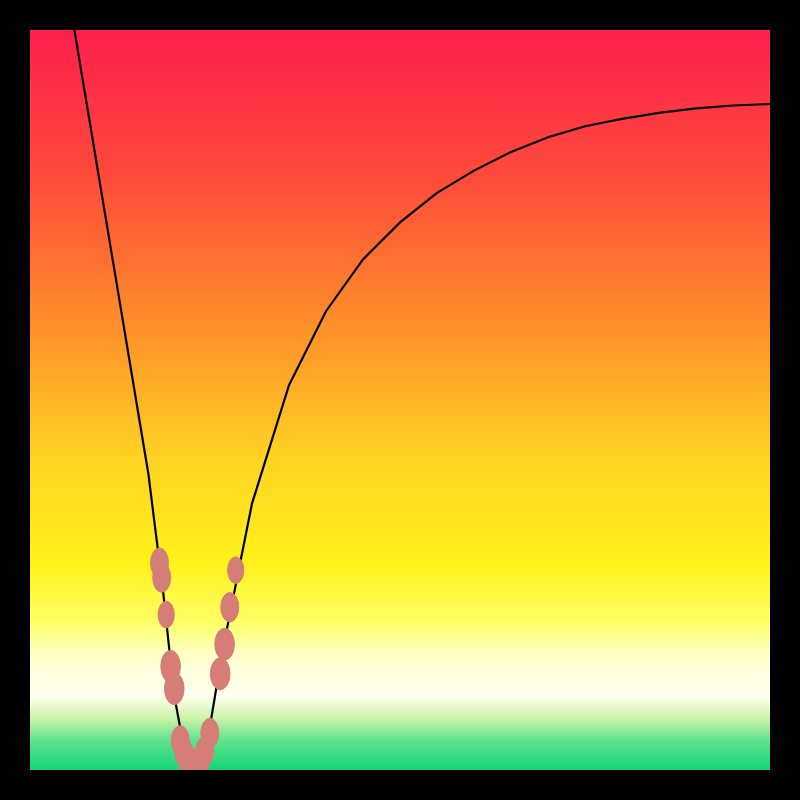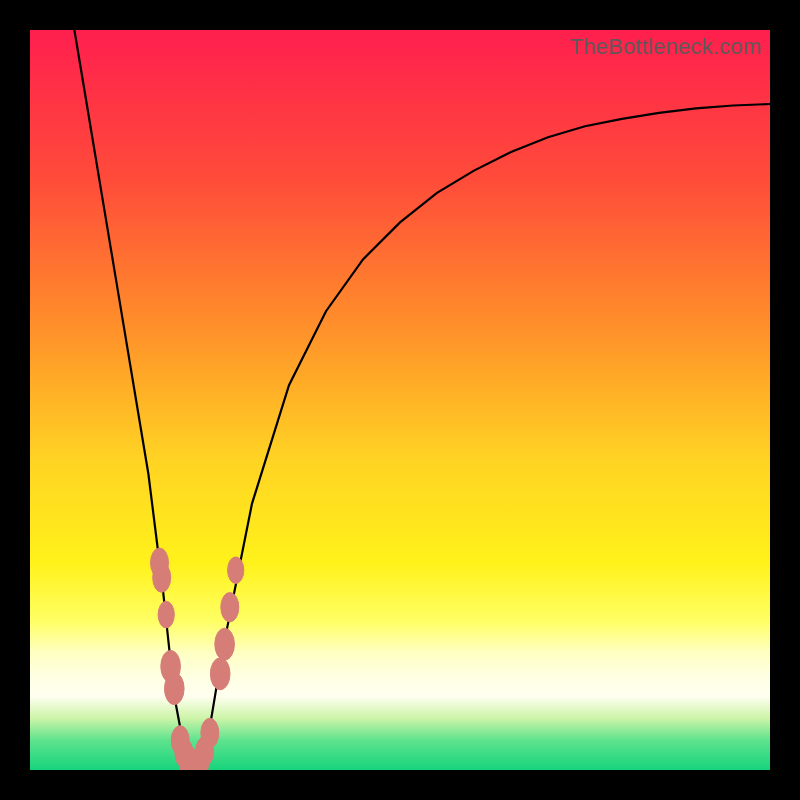--- a/index.html
+++ b/index.html
@@ -68,21 +68,20 @@
             <stop offset="87%" stop-color="#ffffe0"></stop>
             <stop offset="90%" stop-color="#fffff0"></stop>
             <stop offset="93%" stop-color="#cdf4a8"></stop>
             <stop offset="96%" stop-color="#5ee38d"></stop>
             <stop offset="100%" stop-color="#16d47c"></stop>
           </linearGradient>
       </defs>
       <rect x="0" y="0" width="740" height="740" fill="url(#bgGrad)"></rect>
     </svg>
 
-    <div class="watermark">TheBottleneck.com</div>
 
     <svg class="curve" viewBox="0 0 740 740" preserveAspectRatio="none">
       <path class="curve-path" d="M44.4 0.0 L59.2 88.8 L74.0 177.6 L88.8 266.4 L103.6 355.2 L118.4 444.0 L133.2 562.4 L144.3 666.0 L155.4 725.2 L166.5 740.0 L177.6 710.4 L192.4 621.6 L222.0 473.6 L259.0 355.2 L296.0 281.2 L333.0 229.4 L370.0 192.4 L407.0 162.8 L444.0 140.6 L481.0 122.1 L518.0 107.3 L555.0 96.2 L592.0 88.8 L629.0 82.9 L666.0 78.4 L703.0 75.5 L740.0 74.0" stroke="#000000"></path>
       <g>
           <ellipse class="bead" cx="129.5" cy="532.8" rx="9.0" ry="14.7" fill="#d77d77"></ellipse>
           <ellipse class="bead" cx="131.7" cy="547.6" rx="9.0" ry="14.7" fill="#d77d77"></ellipse>
           <ellipse class="bead" cx="136.2" cy="584.6" rx="8.1" ry="13.3" fill="#d77d77"></ellipse>
           <ellipse class="bead" cx="140.6" cy="636.4" rx="9.8" ry="16.0" fill="#d77d77"></ellipse>
           <ellipse class="bead" cx="144.3" cy="658.6" rx="9.8" ry="16.0" fill="#d77d77"></ellipse>
           <ellipse class="bead" cx="150.2" cy="710.4" rx="9.0" ry="14.7" fill="#d77d77"></ellipse>

